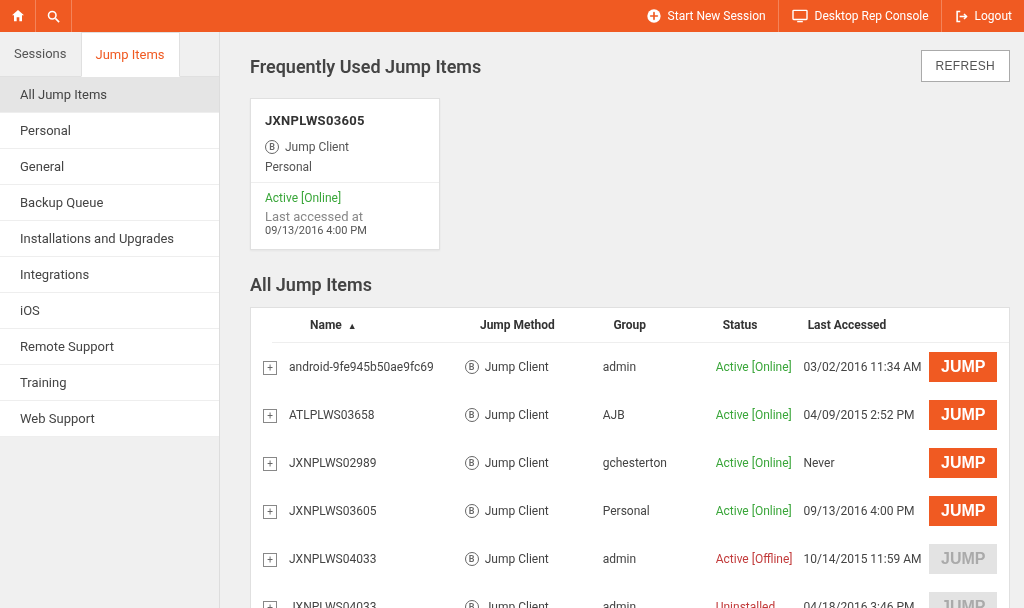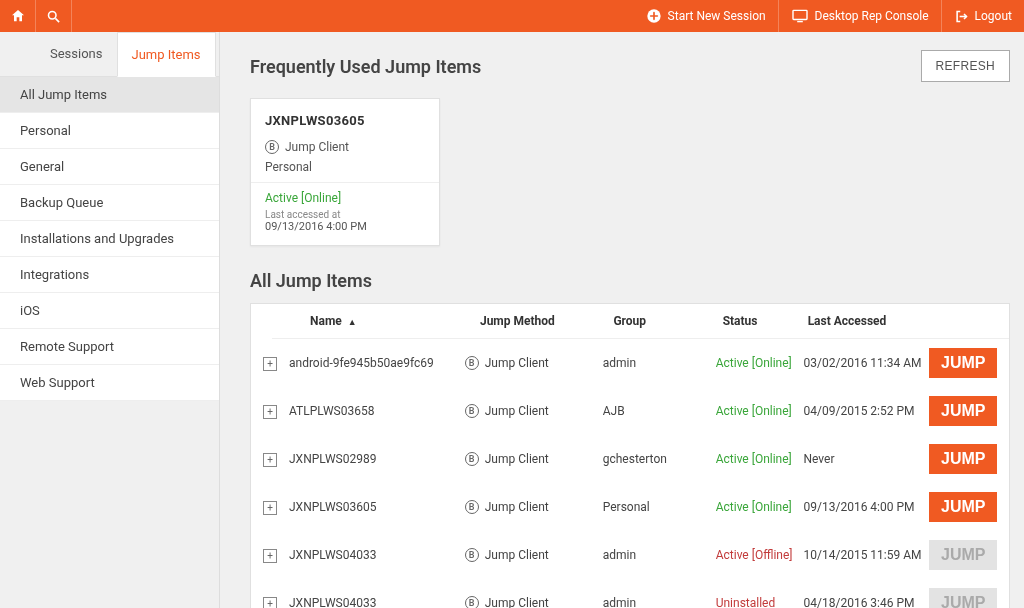--- a/index.html
+++ b/index.html
@@ -13,41 +13,41 @@
 .topbar-action { display: flex; align-items: center; gap: 6px; padding: 0 12px; height: 32px; border-left: 1px solid rgba(255,255,255,0.25); cursor: pointer; font-size: 12px; }
 .topbar-action:first-child { border-left: none; }
 .topbar-icon { display: inline-flex; }
 
 
 .main-layout { display: flex; height: calc(608px - 32px); }
 .sidebar-col { width: 220px; background: #f0f0f0; border-right: 1px solid #ddd; }
 .content-col { flex: 1; padding: 18px 14px 0 30px; overflow: hidden; position: relative; }
 
 
-.top-tabs { display: flex; background: #f0f0f0; border-bottom: 1px solid #e0e0e0; padding-left: 36px; }
+.top-tabs { display: flex; background: #f0f0f0; border-bottom: 1px solid #e0e0e0; }
 .top-tab { padding: 14px 14px; font-size: 13px; color: #555; cursor: pointer; background: #f0f0f0; }
 .top-tab.active { background: #fff; color: #f05a22; border: 1px solid #e0e0e0; border-bottom-color: #fff; margin-bottom: -1px; }
 
 
 .nav-list { list-style: none; }
 .nav-item { padding: 10px 20px; font-size: 13px; color: #444; background: #fff; border-bottom: 1px solid #eee; cursor: pointer; }
 .nav-item.active { background: #e5e5e5; }
 
 
 .content-head { display: flex; align-items: center; justify-content: space-between; margin-bottom: 16px; }
 .page-title { font-size: 18px; font-weight: 600; color: #444; }
 .refresh-btn { border: 1px solid #aaa; background: #fff; color: #555; padding: 8px 14px; font-size: 12px; cursor: pointer; letter-spacing: 0.3px; }
 
 
 .freq-card { background: #fff; border: 1px solid #e0e0e0; width: 190px; padding: 14px 14px 12px 14px; box-shadow: 0 1px 2px rgba(0,0,0,0.05); }
 .freq-title { font-size: 13px; font-weight: 700; color: #333; margin-bottom: 12px; letter-spacing: 0.3px; }
 .freq-row { font-size: 12px; color: #555; margin-bottom: 6px; display: flex; align-items: center; gap: 6px; }
 .freq-status { color: #3aa63a; font-size: 12px; margin-top: 8px; margin-bottom: 4px; }
 .freq-divider { border-top: 1px solid #eee; margin: 8px -14px 8px -14px; }
-.freq-meta { font-size: 10px; color: #888; }
+.freq-meta { font-size: 13px; color: #888; }
 .freq-time { font-size: 11px; color: #555; }
 
 .b-icon { display: inline-flex; width: 14px; height: 14px; border: 1.3px solid #666; border-radius: 50%; align-items: center; justify-content: center; font-size: 9px; color: #666; font-weight: 600; line-height: 1; }
 
 
 .section-title { font-size: 18px; font-weight: 600; color: #444; margin: 24px 0 12px 0; }
 
 
 .table-wrap { background: #fff; border: 1px solid #e0e0e0; }
 .thead { display: flex; align-items: center; padding: 10px 12px; border-bottom: 1px solid #eee; font-size: 12px; font-weight: 700; color: #333; margin-left: 21px; }
@@ -131,20 +131,21 @@
     </div>
     <ul class="nav-list" id="nav-list">
         <li class="nav-item active">All Jump Items</li>
         <li class="nav-item">Personal</li>
         <li class="nav-item">General</li>
         <li class="nav-item">Backup Queue</li>
         <li class="nav-item">Installations and Upgrades</li>
         <li class="nav-item">Integrations</li>
         <li class="nav-item">iOS</li>
         <li class="nav-item">Remote Support</li>
+        <li class="nav-item">Training</li>
         <li class="nav-item">Web Support</li>
       </ul>
   </div>
 
   <div class="content-col">
     <div class="content-head">
       <h2 class="page-title">Frequently Used Jump Items</h2>
       <button class="refresh-btn">REFRESH</button>
     </div>
 

